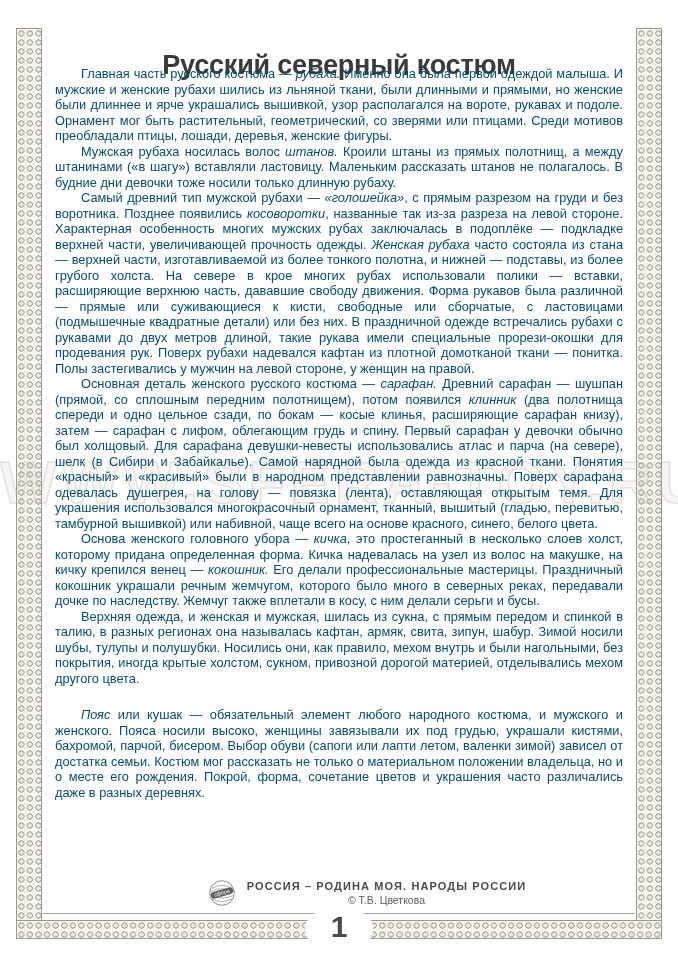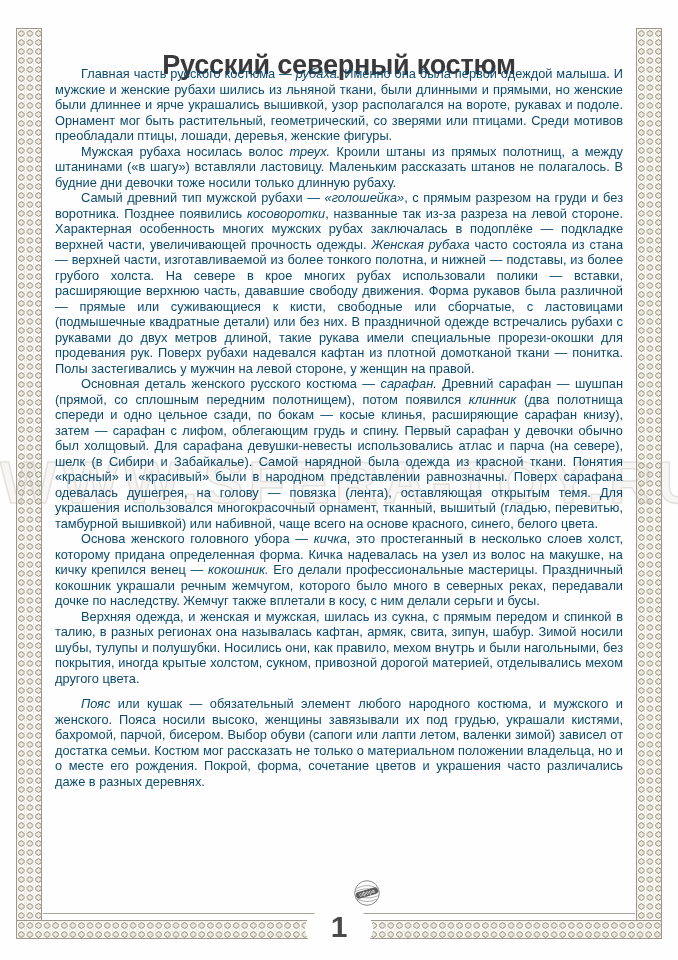--- a/index.html
+++ b/index.html
@@ -43,21 +43,21 @@
     letter-spacing:-0.2px;
   }
   
   .text-body{
     position:absolute;left:55px;top:66px;width:568px;height:808px;
     overflow:hidden;
     font-size:12.8px;line-height:15.5px;text-align:justify;
     color:#0c4a6e;
   }
   .text-body p{margin:0;text-indent:26px;}
-  .text-body p.spaced{margin-top:10px;}
+  .text-body p.spaced{margin-top:21px;}
   .text-body i{font-style:italic;}
   
   .watermark{
     position:absolute;left:0;top:448px;width:100%;
     text-align:center;font-size:60px;font-weight:bold;letter-spacing:5px;
     color:rgba(185,180,168,0.10);
     -webkit-text-stroke:1.5px rgba(170,164,150,0.28);
     pointer-events:none;white-space:nowrap;
   }
   
@@ -82,39 +82,43 @@
   <div class="lace lace-right"></div>
   <div class="lace lace-bottom"></div>
   <div class="content-rule"></div>
 
   <div class="watermark">WWW.SFERA-TOY.RU</div>
 
   <h1 class="title">Русский северный костюм</h1>
 
   <div class="text-body">
       <p class=""><span>Главная часть русского костюма — </span><i>рубаха.</i><span> Именно она была первой одеждой малыша. И мужские и женские рубахи шились из льняной ткани, были длинными и прямыми, но женские были длиннее и ярче украшались вышивкой, узор располагался на вороте, рукавах и подоле. Орнамент мог быть растительный, геометрический, со зверями или птицами. Среди мотивов преобладали птицы, лошади, деревья, женские фигуры.</span></p>
-      <p class=""><span>Мужская рубаха носилась волос </span><i>треух.</i><span> Кроили штаны из прямых полотнищ, а между штанинами («в шагу») вставляли ластовицу. Маленьким рассказать штанов не полагалось. В будние дни девочки тоже носили только длинную рубаху.</span></p>
+      <p class=""><span>Мужская рубаха носилась волос </span><i>штанов.</i><span> Кроили штаны из прямых полотнищ, а между штанинами («в шагу») вставляли ластовицу. Маленьким рассказать штанов не полагалось. В будние дни девочки тоже носили только длинную рубаху.</span></p>
       <p class=""><span>Самый древний тип мужской рубахи — </span><i>«голошейка»</i><span>, с прямым разрезом на груди и без воротника. Позднее появились </span><i>косоворотки</i><span>, названные так из-за разреза на левой стороне. Характерная особенность многих мужских рубах заключалась в подоплёке — подкладке верхней части, увеличивающей прочность одежды. </span><i>Женская рубаха</i><span> часто состояла из стана — верхней части, изготавливаемой из более тонкого полотна, и нижней — подставы, из более грубого холста. На севере в крое многих рубах использовали полики — вставки, расширяющие верхнюю часть, дававшие свободу движения. Форма рукавов была различной — прямые или суживающиеся к кисти, свободные или сборчатые, с ластовицами (подмышечные квадратные детали) или без них. В праздничной одежде встречались рубахи с рукавами до двух метров длиной, такие рукава имели специальные прорези-окошки для продевания рук. Поверх рубахи надевался кафтан из плотной домотканой ткани — понитка. Полы застегивались у мужчин на левой стороне, у женщин на правой.</span></p>
       <p class=""><span>Основная деталь женского русского костюма — </span><i>сарафан.</i><span> Древний сарафан — шушпан (прямой, со сплошным передним полотнищем), потом появился </span><i>клинник</i><span> (два полотнища спереди и одно цельное сзади, по бокам — косые клинья, расширяющие сарафан книзу), затем — сарафан с лифом, облегающим грудь и спину. Первый сарафан у девочки обычно был холщовый. Для сарафана девушки-невесты использовались атлас и парча (на севере), шелк (в Сибири и Забайкалье). Самой нарядной была одежда из красной ткани. Понятия «красный» и «красивый» были в народном представлении равнозначны. Поверх сарафана одевалась душегрея, на голову — повязка (лента), оставляющая открытым темя. Для украшения использовался многокрасочный орнамент, тканный, вышитый (гладью, перевитью, тамбурной вышивкой) или набивной, чаще всего на основе красного, синего, белого цвета.</span></p>
       <p class=""><span>Основа женского головного убора — </span><i>кичка</i><span>, это простеганный в несколько слоев холст, которому придана определенная форма. Кичка надевалась на узел из волос на макушке, на кичку крепился венец — </span><i>кокошник.</i><span> Его делали профессиональные мастерицы. Праздничный кокошник украшали речным жемчугом, которого было много в северных реках, передавали дочке по наследству. Жемчуг также вплетали в косу, с ним делали серьги и бусы.</span></p>
       <p class=""><span>Верхняя одежда, и женская и мужская, шилась из сукна, с прямым передом и спинкой в талию, в разных регионах она называлась кафтан, армяк, свита, зипун, шабур. Зимой носили шубы, тулупы и полушубки. Носились они, как правило, мехом внутрь и были нагольными, без покрытия, иногда крытые холстом, сукном, привозной дорогой материей, отделывались мехом другого цвета.</span></p>
       <p class="spaced"><i>Пояс</i><span> или кушак — обязательный элемент любого народного костюма, и мужского и женского. Пояса носили высоко, женщины завязывали их под грудью, украшали кистями, бахромой, парчой, бисером. Выбор обуви (сапоги или лапти летом, валенки зимой) зависел от достатка семьи. Костюм мог рассказать не только о материальном положении владельца, но и о месте его рождения. Покрой, форма, сочетание цветов и украшения часто различались даже в разных деревнях.</span></p>
     </div>
 
   <div class="footer">
     <svg class="logo" viewBox="0 0 28 28">
       <circle cx="14" cy="14" r="12.3" fill="none" stroke="#8a8a8a" stroke-width="1"></circle>
       <path d="M3.5 9.5 Q14 3.5 24.5 9.5" fill="none" stroke="#9a9a9a" stroke-width="0.8"></path>
       <path d="M2.2 12.5 Q14 7 25.8 12.5" fill="none" stroke="#9a9a9a" stroke-width="0.8"></path>
       <path d="M2.2 16.5 Q14 21.5 25.8 16.5" fill="none" stroke="#9a9a9a" stroke-width="0.8"></path>
       <path d="M4 20 Q14 25 24 20" fill="none" stroke="#9a9a9a" stroke-width="0.8"></path>
       <g transform="rotate(-16 14 14)">
         <rect x="2.5" y="10.6" width="23" height="6.8" rx="3.4" fill="#5e5e60"></rect>
         <text x="14" y="15.6" font-size="5.4" fill="#ffffff" text-anchor="middle" font-family="Liberation Sans, sans-serif">сфера</text>
       </g>
     </svg>
+    <div class="footer-text">
+      <div class="series-title">РОССИЯ – РОДИНА МОЯ. НАРОДЫ РОССИИ</div>
+      <div class="copyright">© Т.В. Цветкова</div>
+    </div>
   </div>
 
   <div class="pagenum-gap">
     <span class="pagenum">1</span>
   </div>
 
 </div>
 
 </body></html>

